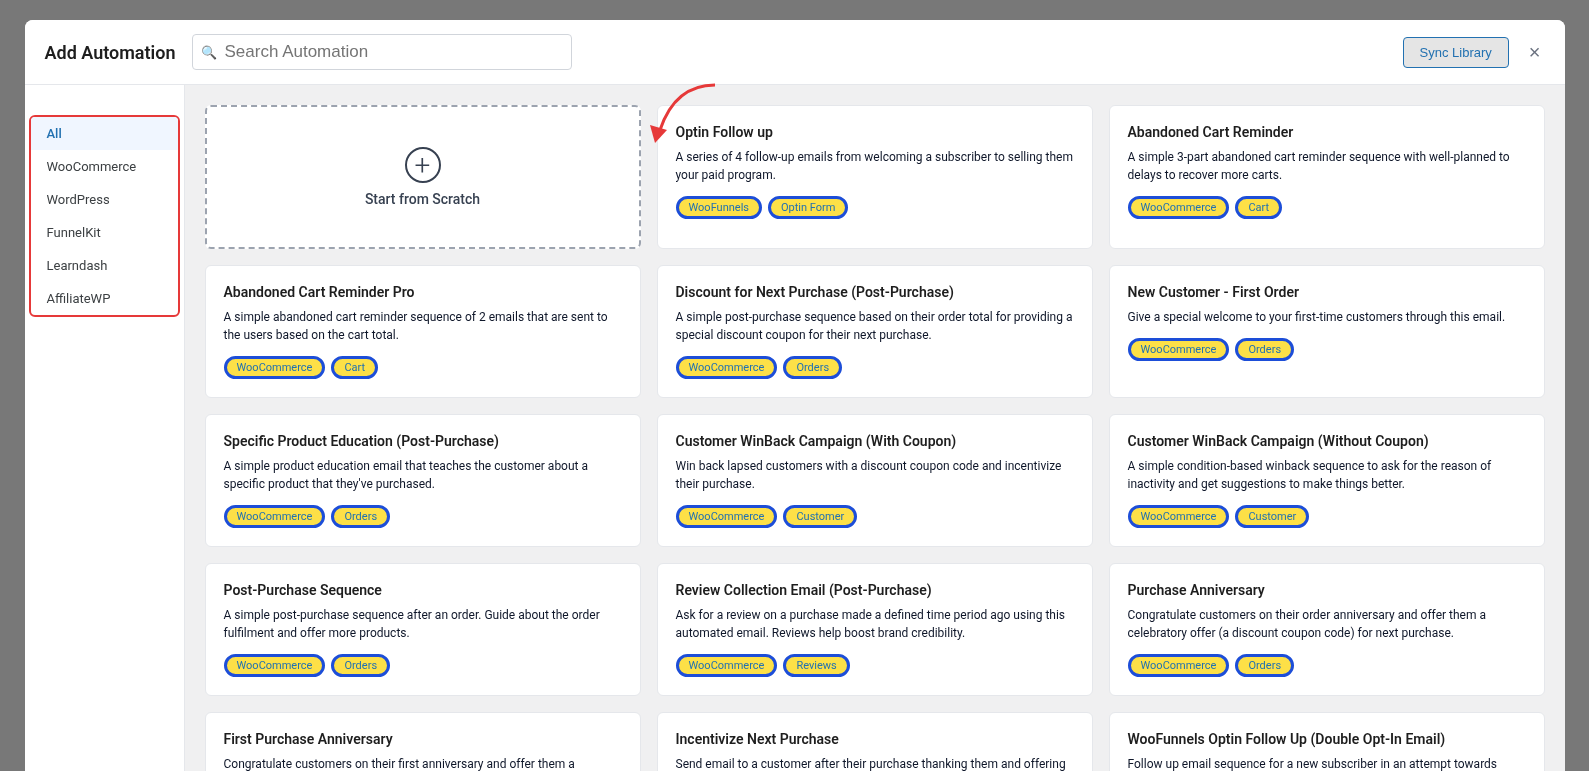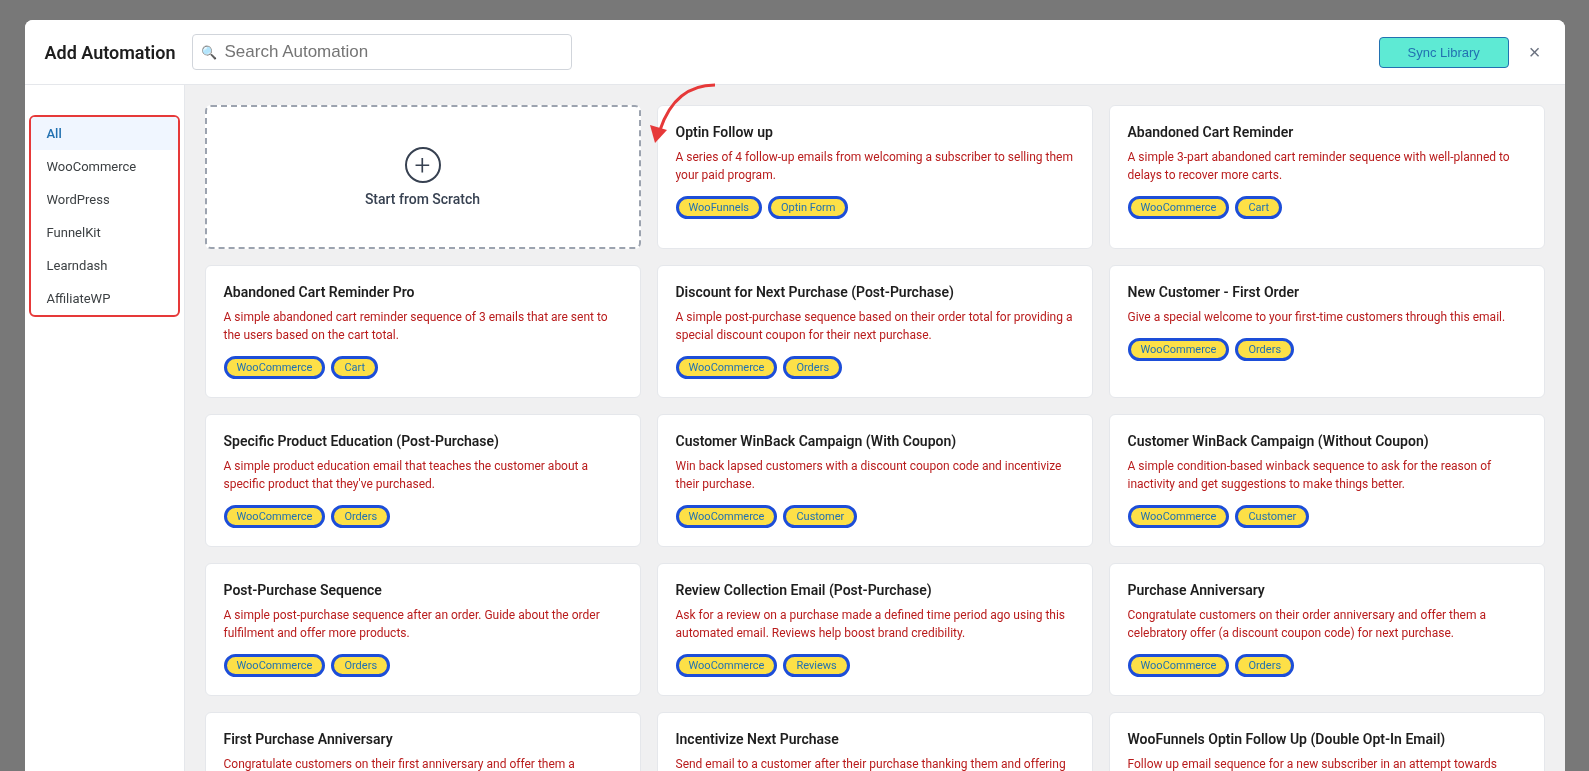--- a/index.html
+++ b/index.html
@@ -21,21 +21,21 @@
       flex: 1; max-width: 380px; position: relative; display: flex; align-items: center;
     }
     .search-box input {
       width: 100%; padding: 7px 12px 7px 32px; border: 1px solid #d1d5db; border-radius: 4px; font-size: 17px; color: #6b7280; outline: none;
     }
     .search-icon-wrap {
       position: absolute; left: 10px; color: #9ca3af; font-size: 13px;
     }
     .header-spacer { flex: 1; }
     .sync-btn {
-      padding: 7px 28px; border: 1.5px solid #2271b1; border-radius: 4px; background: #5eead4; color: #2271b1; font-size: 13px; font-weight: 500; cursor: pointer; white-space: nowrap;
+      padding: 7px 16px; border: 1.5px solid #2271b1; border-radius: 4px; background: #e5e5e5; color: #2271b1; font-size: 13px; font-weight: 500; cursor: pointer; white-space: nowrap;
     }
     .close-btn {
       background: none; border: none; font-size: 20px; cursor: pointer; color: #6b7280; padding: 4px; line-height: 1;
     }
 
     .modal-body {
       display: flex; flex: 1; overflow: hidden;
     }
     .sidebar {
       width: 160px; min-width: 160px; border-right: 1px solid #e5e7eb; padding: 12px 0; background: #fff;
@@ -53,21 +53,21 @@
     .cards-grid {
       display: grid; grid-template-columns: repeat(3, 1fr); gap: 16px;
     }
     .card {
       background: #fff; border-radius: 6px; border: 1px solid #e5e7eb; padding: 18px; cursor: pointer; transition: box-shadow 0.15s;
     }
     .card-title {
       font-size: 14px; font-weight: 600; color: #1e1e1e; margin-bottom: 8px;
     }
     .card-desc {
-      font-size: 12px; color: #b91c1c; line-height: 1.5; margin-bottom: 12px;
+      font-size: 12px; color: #0f172a; line-height: 1.5; margin-bottom: 12px;
     }
     .card-tags {
       display: flex; gap: 6px; flex-wrap: wrap;
     }
     .tag {
       padding: 2px 10px; border-radius: 12px; font-size: 11px; background: #fde047; color: #2271b1; border: 3px solid #1d4ed8;
     }
 
     .scratch-card {
       border: 2px dashed #9ca3af; background: #fff; border-radius: 6px; display: flex; flex-direction: column; align-items: center; justify-content: center; padding: 40px 20px; cursor: pointer; min-height: 130px;
@@ -156,21 +156,21 @@
             <div class="card-tags">
               <span class="tag">WooCommerce</span>
               <span class="tag">Cart</span>
             </div>
           </div>
         </div>
 
         <div class="cards-grid">
           <div class="card">
             <div class="card-title">Abandoned Cart Reminder Pro</div>
-            <div class="card-desc">A simple abandoned cart reminder sequence of 3 emails that are sent to the users based on the cart total.</div>
+            <div class="card-desc">A simple abandoned cart reminder sequence of 2 emails that are sent to the users based on the cart total.</div>
             <div class="card-tags">
               <span class="tag">WooCommerce</span>
               <span class="tag">Cart</span>
             </div>
           </div>
           <div class="card">
             <div class="card-title">Discount for Next Purchase (Post-Purchase)</div>
             <div class="card-desc">A simple post-purchase sequence based on their order total for providing a special discount coupon for their next purchase.</div>
             <div class="card-tags">
               <span class="tag">WooCommerce</span>

